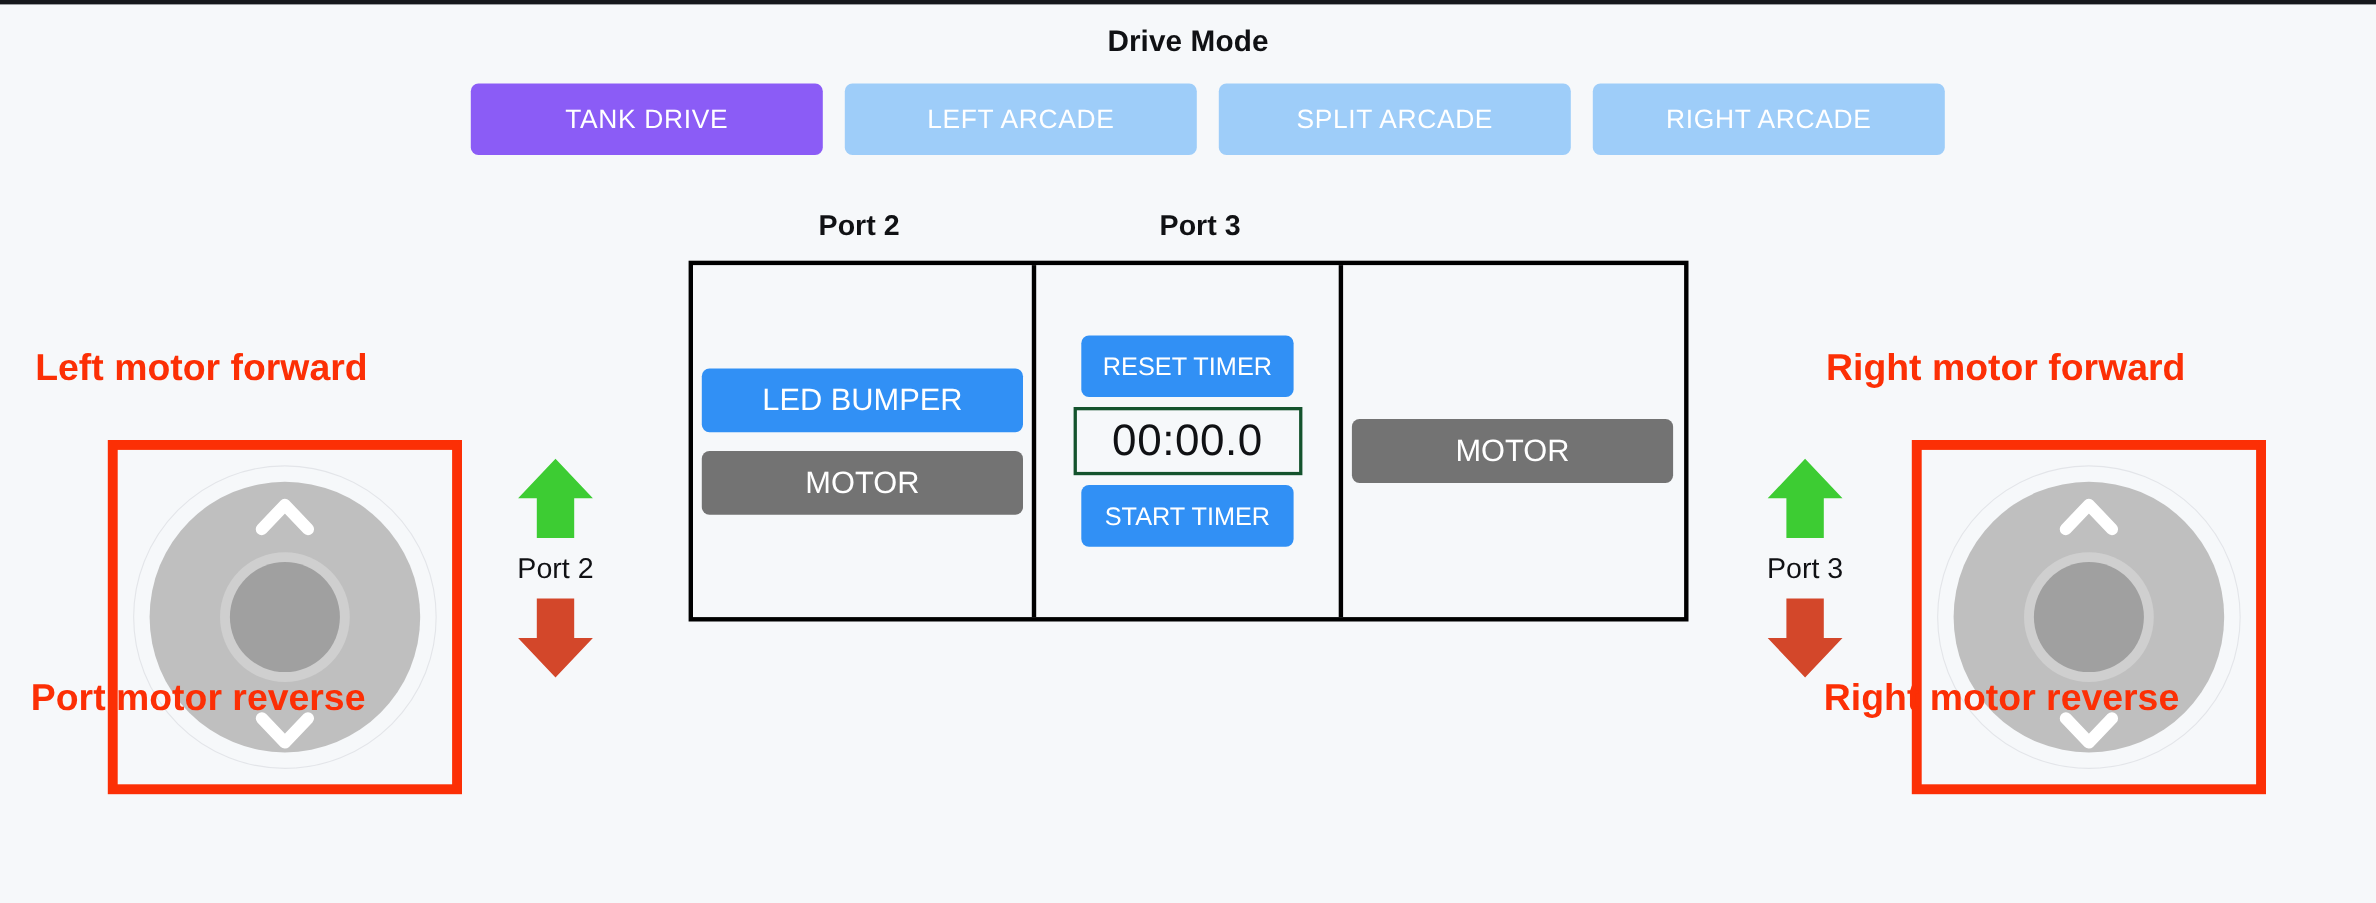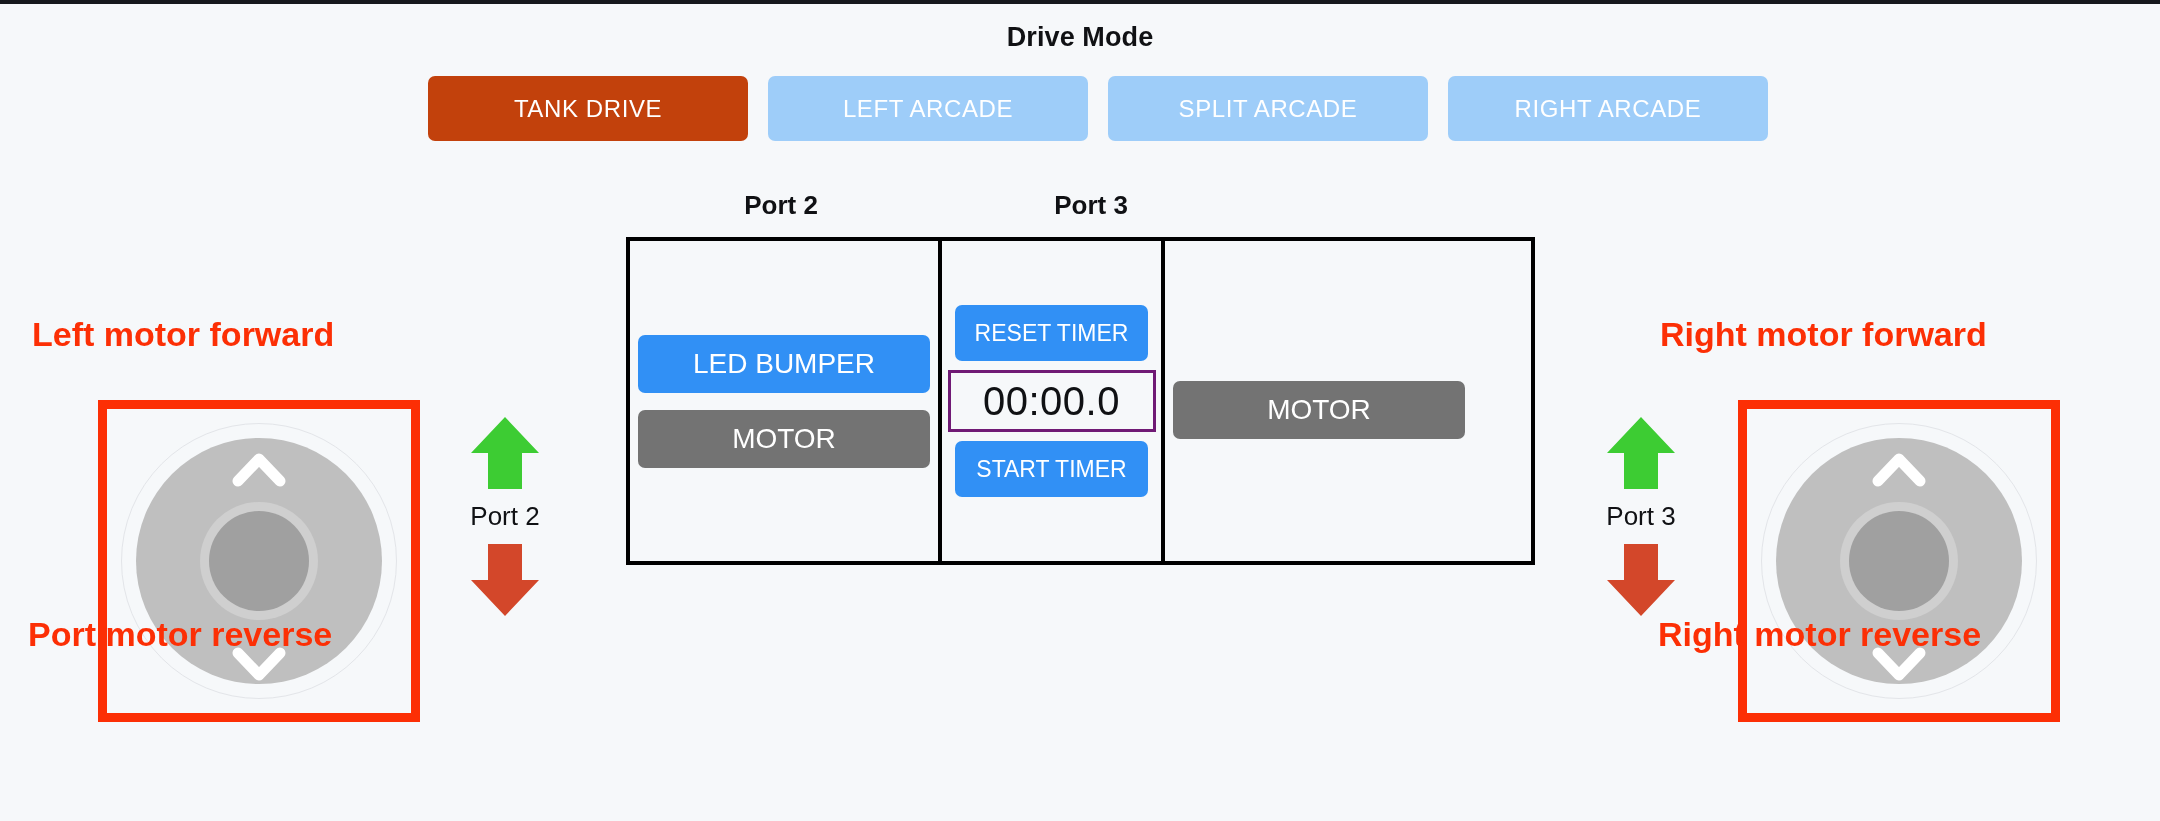--- a/index.html
+++ b/index.html
@@ -55,21 +55,21 @@
     display: flex;
     align-items: center;
     justify-content: center;
     font-size: 24px;
     color: #ffffff;
     letter-spacing: 0.6px;
     font-family: "Liberation Sans", sans-serif;
     cursor: pointer;
     padding: 0;
   }
-  .mode-btn.active { background: #c2410c; }
+  .mode-btn.active { background: #8b5cf6; }
   .mode-btn.inactive { background: #9ecdf9; }
 
   
   .panel-labels {
     position: absolute;
     left: 626px;
     top: 190px;
     width: 909px;
     display: flex;
   }
@@ -96,21 +96,21 @@
   }
   .panel-col {
     box-sizing: border-box;
     display: flex;
     flex-direction: column;
     align-items: center;
     justify-content: center;
   }
   .panel-col.port { width: 308px; }
   .panel-col.timer {
-    width: 227px;
+    width: 283px;
     border-left: 4px solid #000000;
     border-right: 4px solid #000000;
   }
   .dev-btn {
     width: 292px;
     height: 58px;
     border-radius: 7px;
     border: none;
     display: flex;
     align-items: center;
@@ -137,21 +137,21 @@
     color: #ffffff;
     background: #3190f5;
     font-family: "Liberation Sans", sans-serif;
     cursor: pointer;
     padding: 0;
   }
   .timer-display {
     width: 208px;
     height: 62px;
     margin: 9px 0;
-    border: 3px solid #701a75;
+    border: 3px solid #14532d;
     box-sizing: border-box;
     background: #f6f8fa;
     display: flex;
     align-items: center;
     justify-content: center;
     font-size: 40px;
     color: #101114;
     letter-spacing: 0.5px;
   }
 

